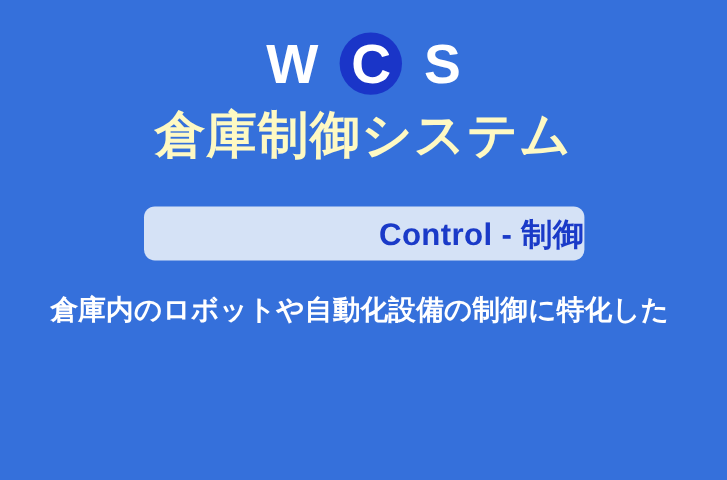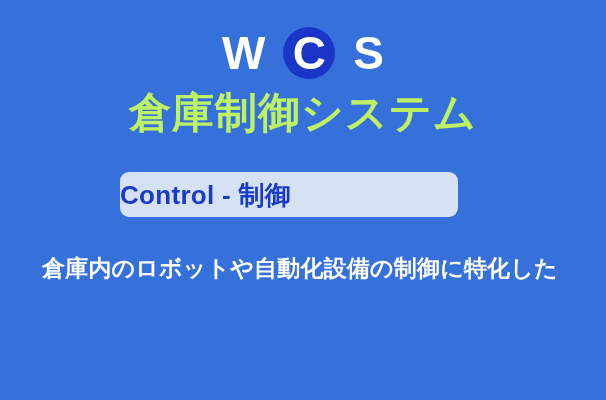--- a/index.html
+++ b/index.html
@@ -74,54 +74,54 @@
 
   
   #page-title {
     position: absolute;
     top: 88px;
     left: 0;
     width: 606px;
     text-align: center;
     font-size: 42px;
     font-weight: bold;
-    color: #bef264;
+    color: #fef9c3;
     line-height: 50px;
     letter-spacing: 1px;
     white-space: nowrap;
   }
 
   
   #badge {
     position: absolute;
     left: 120px;
     top: 172px;
-    width: 338px;
+    width: 367px;
     height: 45px;
     background: #d5e2f6;
     border-radius: 9px;
     display: flex;
     align-items: center;
-    justify-content: flex-start;
+    justify-content: flex-end;
     box-sizing: border-box;
   }
   #badge-text {
     font-size: 26px;
     font-weight: bold;
     color: #1a3ac8;
     line-height: 1;
     white-space: nowrap;
     letter-spacing: 0.3px;
   }
 
   
   #description {
     position: absolute;
     left: 42px;
-    top: 247px;
+    top: 237px;
     width: 540px;
   }
   .desc-line {
     font-size: 23px;
     font-weight: bold;
     color: #ffffff;
     line-height: 42px;
     letter-spacing: 0.2px;
     white-space: pre;
   }

